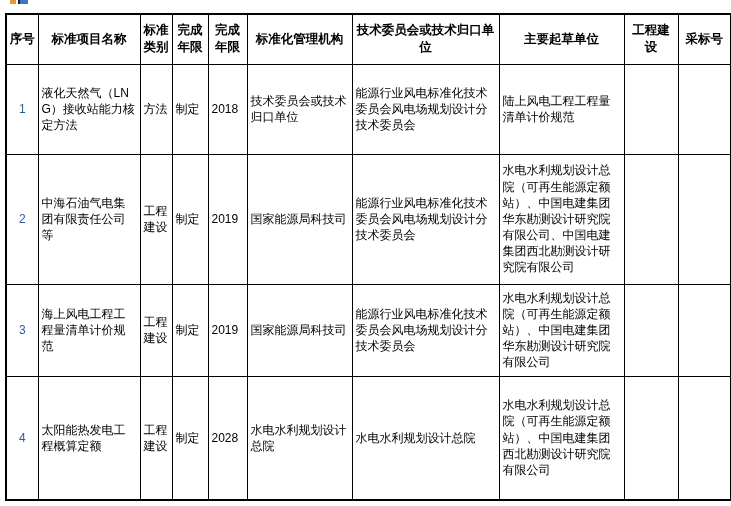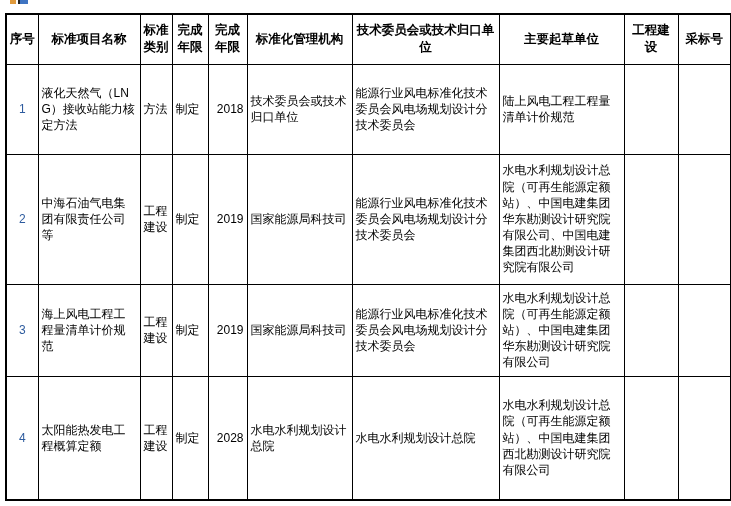--- a/index.html
+++ b/index.html
@@ -38,21 +38,21 @@
     text-align:center;
     font-size:12.5px;
     padding:4px 2px;
   }
   tr.hdr{height:50px;}
   tr.r1{height:90px;}
   tr.r2{height:130px;}
   tr.r3{height:92px;}
   tr.r4{height:124px;}
   td.c-serial{text-align:center;color:var(--number-color,#2d5b9e);}
-  td.c-year{text-align:right;}
+  td.c-year{text-align:left;}
   td.c-left{text-align:left;}
 </style>
 </head>
 <body style="background: rgb(255, 255, 255);">
 
 <div class="fragment">
   <span class="seg1"></span>
   <span class="seg2"></span>
 </div>
 

